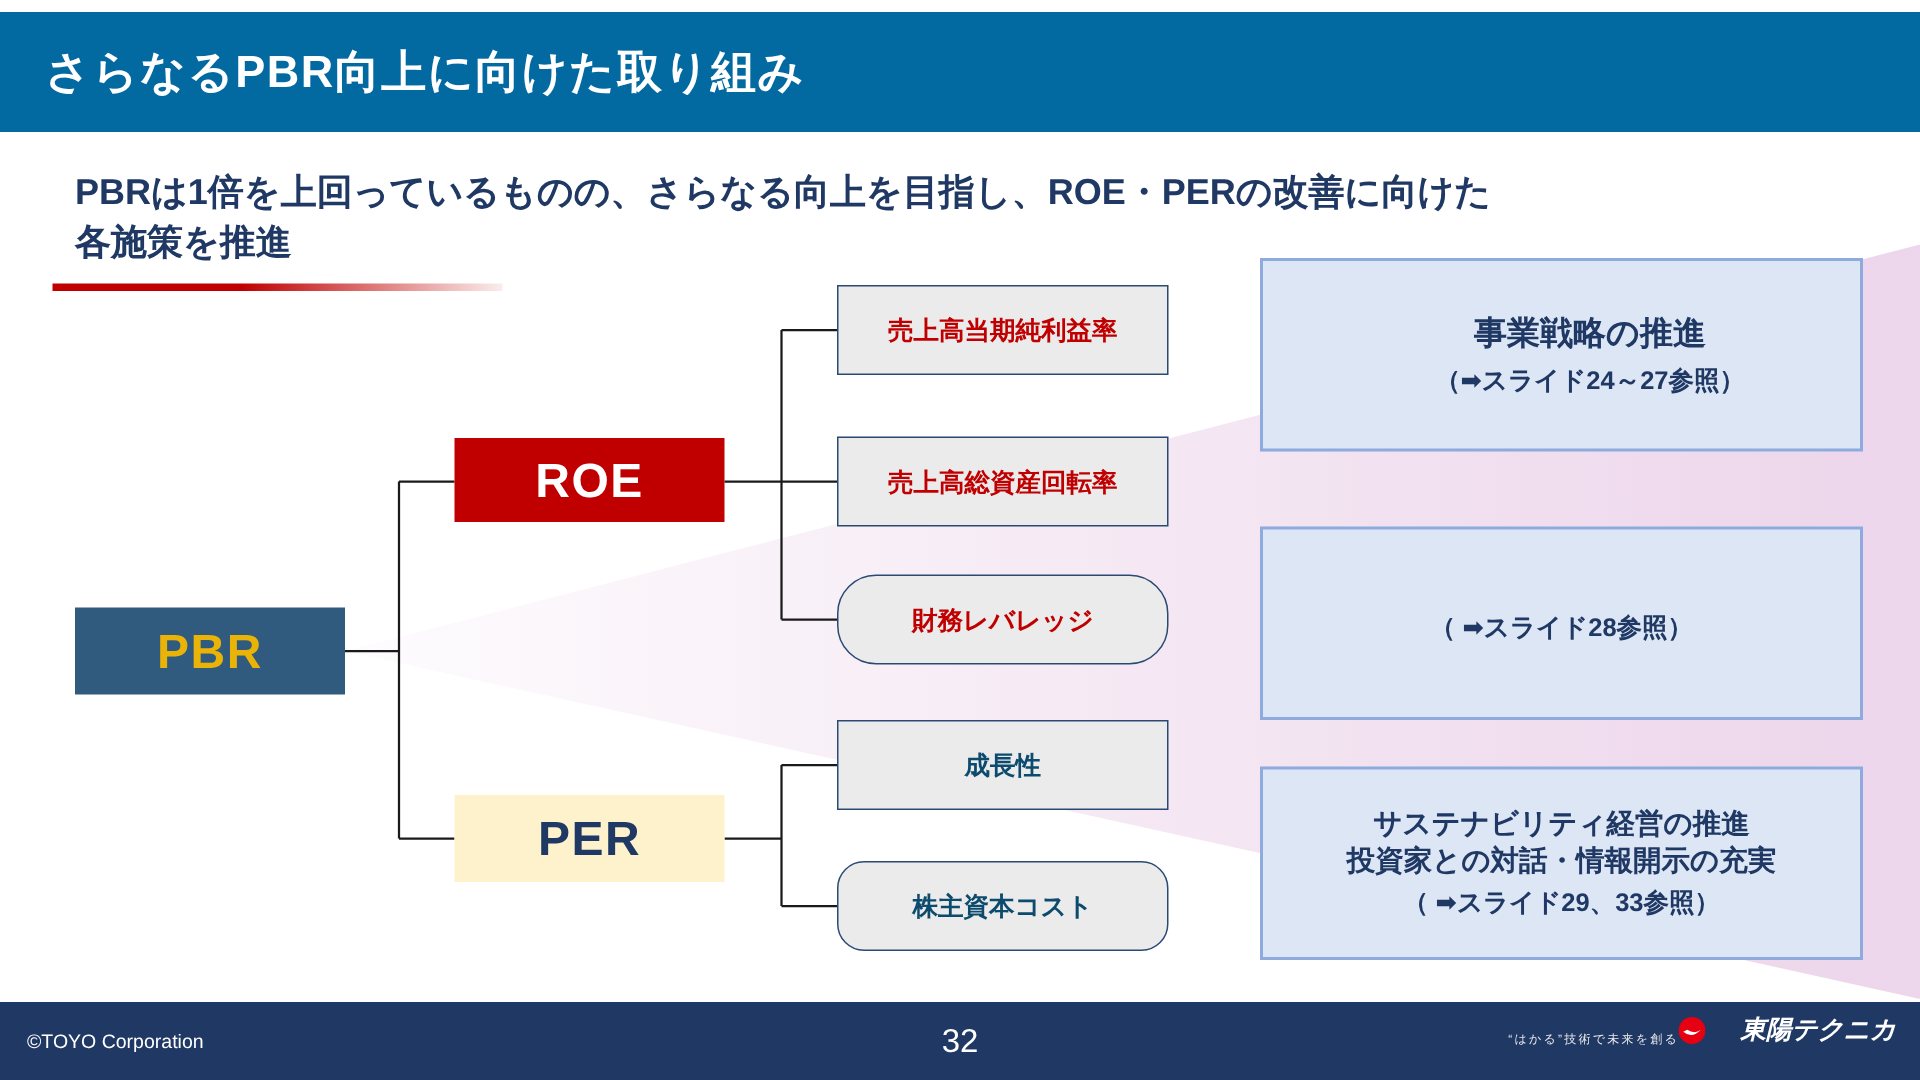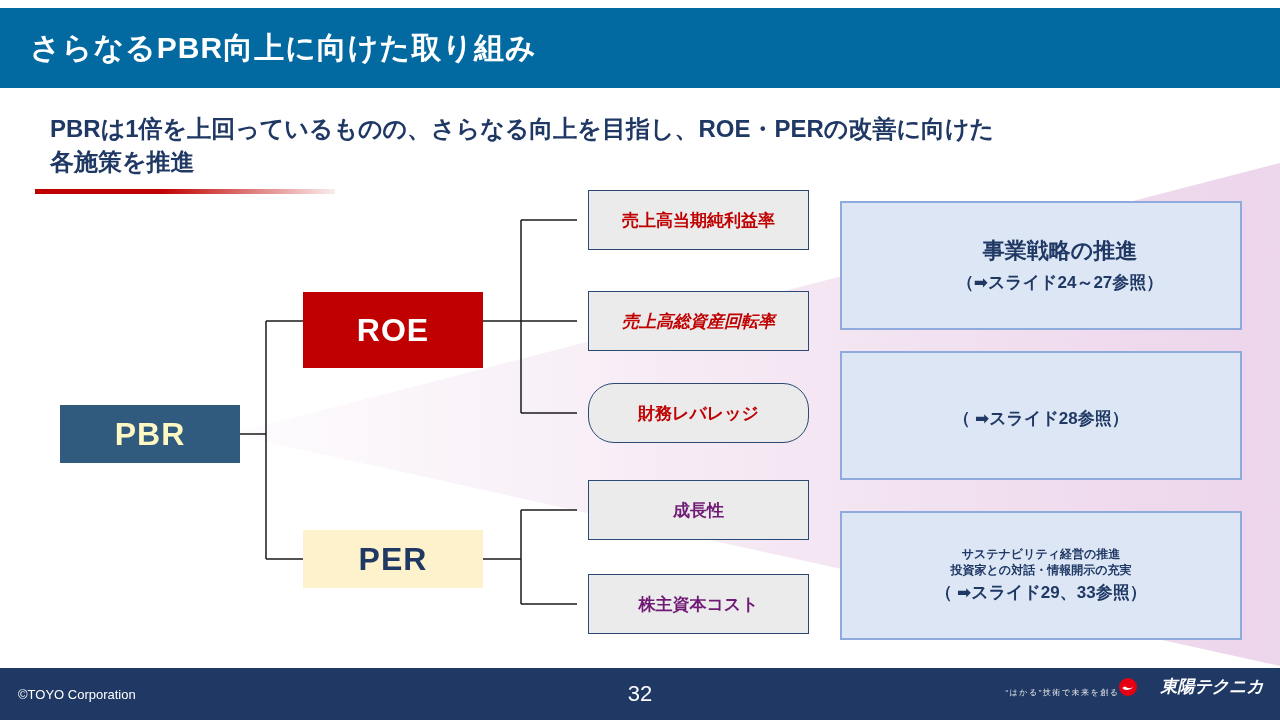--- a/index.html
+++ b/index.html
@@ -20,38 +20,38 @@
   
   .subtitle { position:absolute; left:50px; top:112px; color:#1f3864; font-size:24px;
               font-weight:bold; line-height:1.38; }
   .red-rule { position:absolute; left:35px; top:189px; width:300px; height:5px;
               background:linear-gradient(to right,#c00000 0%,#c00000 42%,rgba(192,0,0,0.07) 100%); }
 
   
   .box { position:absolute; display:flex; align-items:center; justify-content:center;
          text-align:center; }
   .pbr { left:50px; top:405px; width:180px; height:58px; background:#305a7e;
-         color:#fef9c3; font-size:32px; font-weight:bold; letter-spacing:1px;margin-left:10px; }
-  .roe { left:303px; top:292px; width:180px; height:76px; background:#c00000;
+         color:#eab308; font-size:32px; font-weight:bold; letter-spacing:1px; }
+  .roe { left:303px; top:292px; width:180px; height:56px; background:#c00000;
          color:#fff; font-size:32px; font-weight:bold; letter-spacing:1px; }
   .per { left:303px; top:530px; width:180px; height:58px; background:#fdf2cc;
          color:#1f3864; font-size:32px; font-weight:bold; letter-spacing:1px; }
 
-  .comp { left:588px; width:221px; height:60px; background:#ebebeb;
+  .comp { left:558px; width:221px; height:60px; background:#ebebeb;
           border:1.5px solid #2a4a74; font-size:17px; font-weight:bold; }
   .comp.red  { color:#c00000; }
-  .comp.navy { color:#701a75; }
-  .c1 { top:190px; } .c2 { top:291px;font-style:italic; } .c3 { top:383px;border-radius:26px; } .c4 { top:480px; } .c5 { top:574px; }
+  .comp.navy { color:#0c4a6e; }
+  .c1 { top:190px; } .c2 { top:291px; } .c3 { top:383px;border-radius:26px; } .c4 { top:480px; } .c5 { top:574px;border-radius:18px; }
 
   .action { left:840px; width:402px; height:129px; background:#dce6f5;
             border:2px solid #8faadc; color:#1f3864; flex-direction:column; padding:6px 10px; }
-  .a1 { top:201px;padding-left:48px; } .a2 { top:351px; } .a3 { top:511px; }
+  .a1 { top:172px;padding-left:48px; } .a2 { top:351px; } .a3 { top:511px; }
   .action .t  { font-size:22px; font-weight:bold; line-height:1.3; }
   .action .r  { font-size:17px; font-weight:bold; margin-top:5px; }
-  .a3 .t { font-size:12px; }
+  .a3 .t { font-size:19px; }
   .a3 .r { margin-top:3px; }
 
   .connectors { position:absolute; left:0; top:0; width:1280px; height:720px; pointer-events:none; }
 
   
   .footer { position:absolute; left:0; bottom:0; width:1280px; height:52px; background:#1f3864; color:#fff; }
   .copyright { position:absolute; left:18px; top:50%; transform:translateY(-50%); font-size:13px; }
   .pageno { position:absolute; left:50%; top:50%; transform:translate(-50%,-50%); font-size:22px; }
   .logo { position:absolute; right:16px; top:5px; display:flex; flex-direction:row; align-items:flex-end; }
   .logo .tagline { font-size:8px; letter-spacing:1.5px; color:#e8e8e8; }

